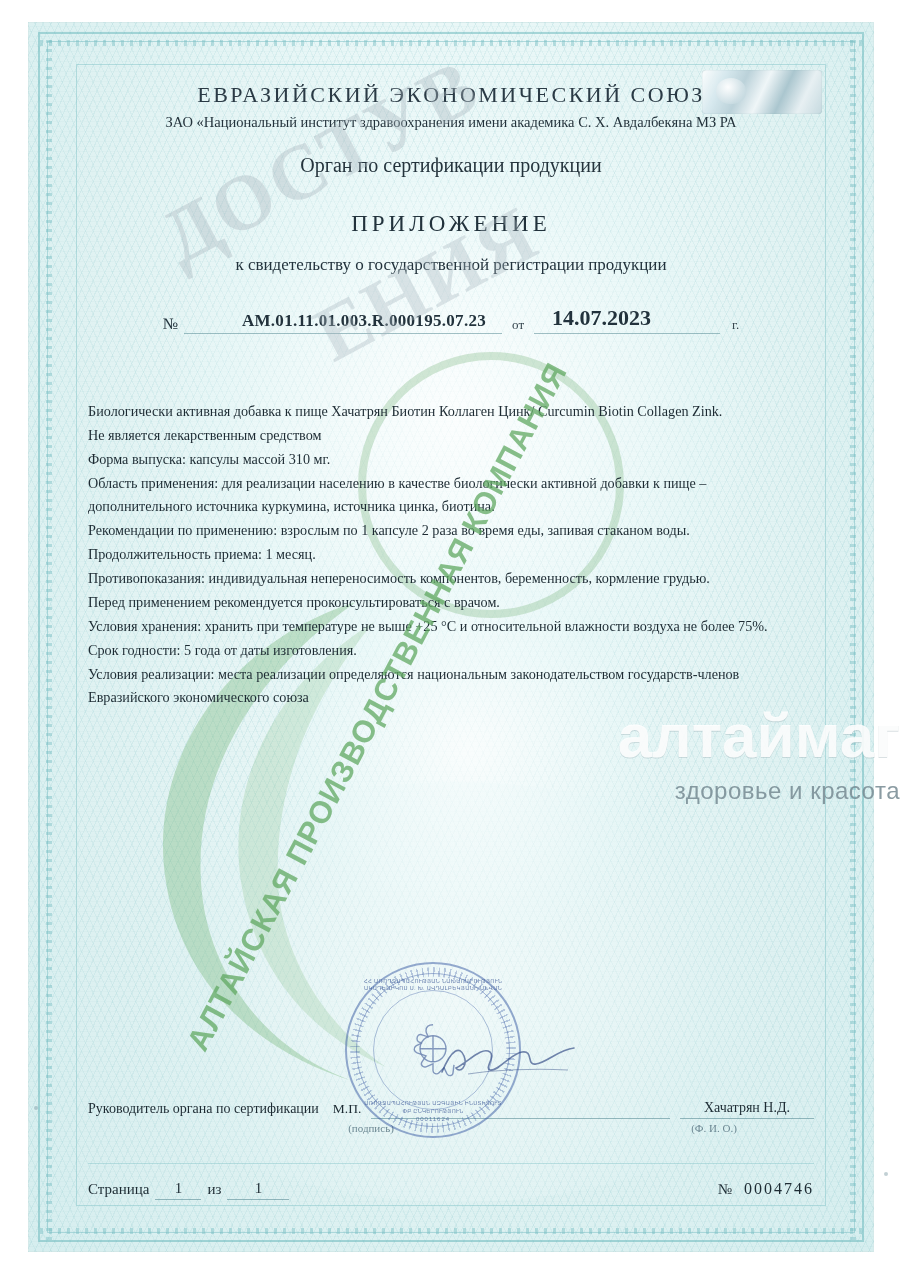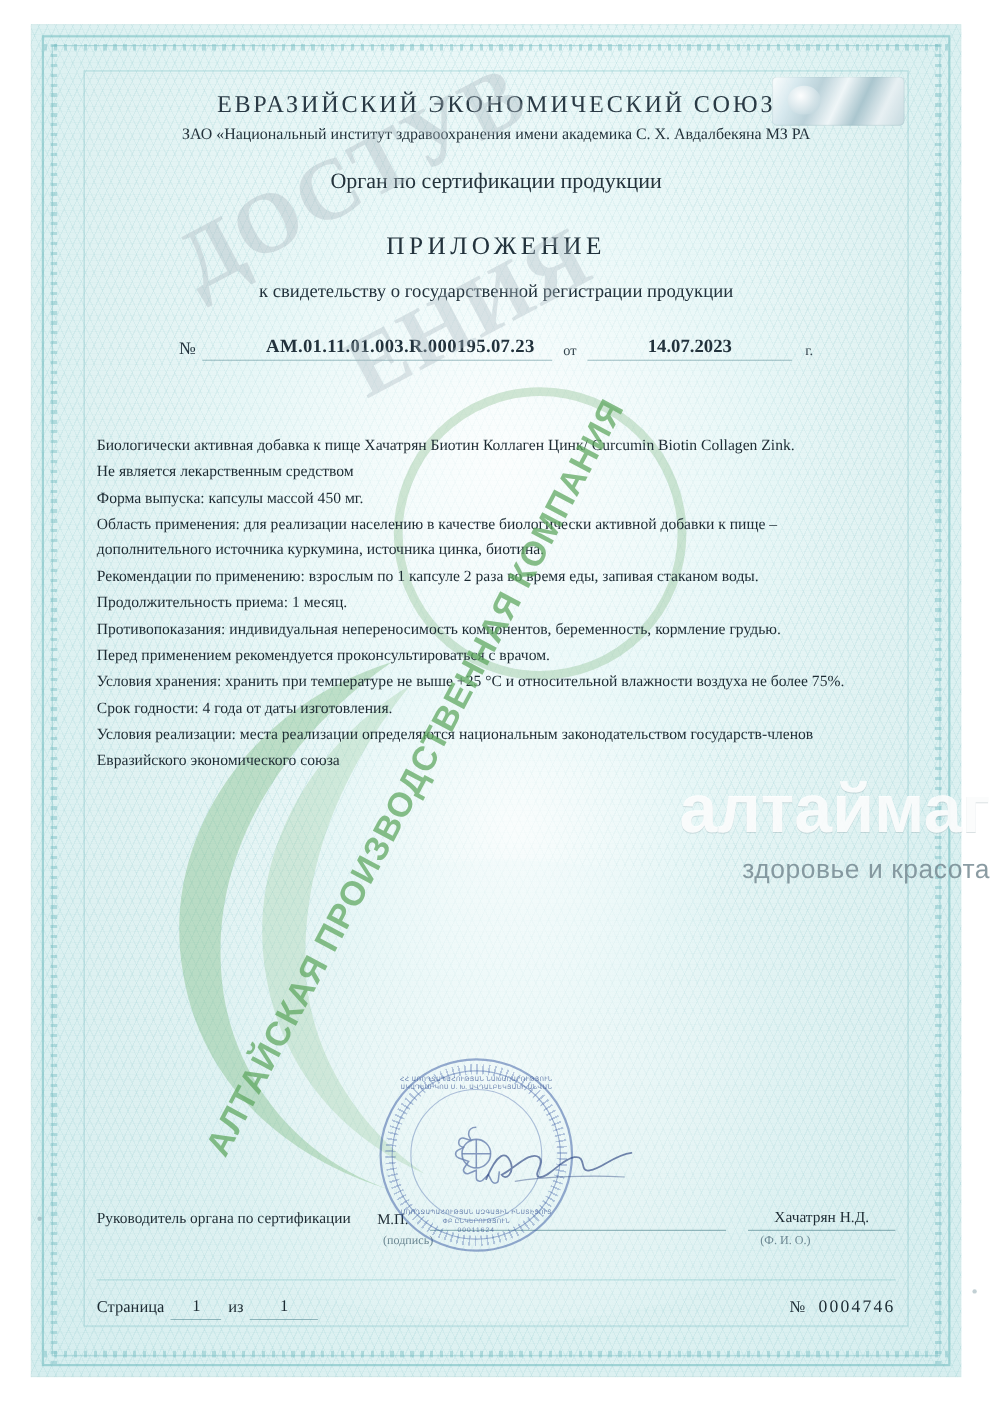--- a/index.html
+++ b/index.html
@@ -171,26 +171,26 @@
     font-size: 17px;
     font-weight: bold;
     letter-spacing: 0.3px;
     border-bottom: 1px solid rgba(90,140,150,0.55);
     padding: 0 16px 2px 12px;
     min-width: 290px;
     text-align: right;
   }
   .num-ot { padding: 0 10px 1px 10px; font-size: 13px; color: #33434c; }
   .num-date {
-    font-size: 17px;
+    font-size: 22px;
     font-weight: bold;
     border-bottom: 1px solid rgba(90,140,150,0.55);
     padding: 0 18px 2px 18px;
     min-width: 150px;
-    text-align: center;
+    text-align: left;
   }
   .num-g { padding: 0 0 1px 12px; font-size: 13px; color: #33434c; }
 
   
   .body-text {
     margin-top: 66px;
     font-size: 14.2px;
     line-height: 1.62;
     color: #1d2b33;
     text-align: left;
@@ -202,21 +202,20 @@
     position: absolute;
     left: 60px;
     right: 60px;
     bottom: 118px;
   }
   .sign-row {
     display: flex;
     align-items: flex-end;
     font-size: 14px;
     color: #1d2b33;
-    gap: 10px;
   }
   .sign-role { white-space: nowrap; padding-bottom: 2px; }
   .sign-mp {
     margin-left: 14px;
     white-space: nowrap;
     padding-bottom: 2px;
     font-size: 13.5px;
   }
   .sign-line {
     flex: 1;
@@ -482,28 +481,28 @@
         <span class="num-label">№</span>
         <span class="num-value">AM.01.11.01.003.R.000195.07.23</span>
         <span class="num-ot">от</span>
         <span class="num-date">14.07.2023</span>
         <span class="num-g">г.</span>
       </div>
 
       <div class="body-text">
         <p>Биологически активная добавка к пище Хачатрян Биотин Коллаген Цинк/ Curcumin Biotin Collagen Zink.</p>
         <p>Не является лекарственным средством</p>
-        <p>Форма выпуска: капсулы массой 450 мг.</p>
+        <p>Форма выпуска: капсулы массой 310 мг.</p>
         <p>Область применения: для реализации населению в качестве биологически активной добавки к пище – дополнительного источника куркумина, источника цинка, биотина.</p>
         <p>Рекомендации по применению: взрослым по 1 капсуле 2 раза во время еды, запивая стаканом воды.</p>
         <p>Продолжительность приема: 1 месяц.</p>
         <p>Противопоказания: индивидуальная непереносимость компонентов, беременность, кормление грудью.</p>
         <p>Перед применением рекомендуется проконсультироваться с врачом.</p>
         <p>Условия хранения: хранить при температуре не выше +25 °C и относительной влажности воздуха не более 75%.</p>
-        <p>Срок годности: 4 года от даты изготовления.</p>
+        <p>Срок годности: 5 года от даты изготовления.</p>
         <p>Условия реализации: места реализации определяются национальным законодательством государств-членов Евразийского экономического союза</p>
       </div>
     </div>
 
     <div class="sign-area">
       <div class="sign-row">
         <span class="sign-role">Руководитель органа по сертификации</span>
         <span class="sign-mp">М.П.</span>
         <span class="sign-line"></span>
         <span class="sign-name">Хачатрян Н.Д.</span>

